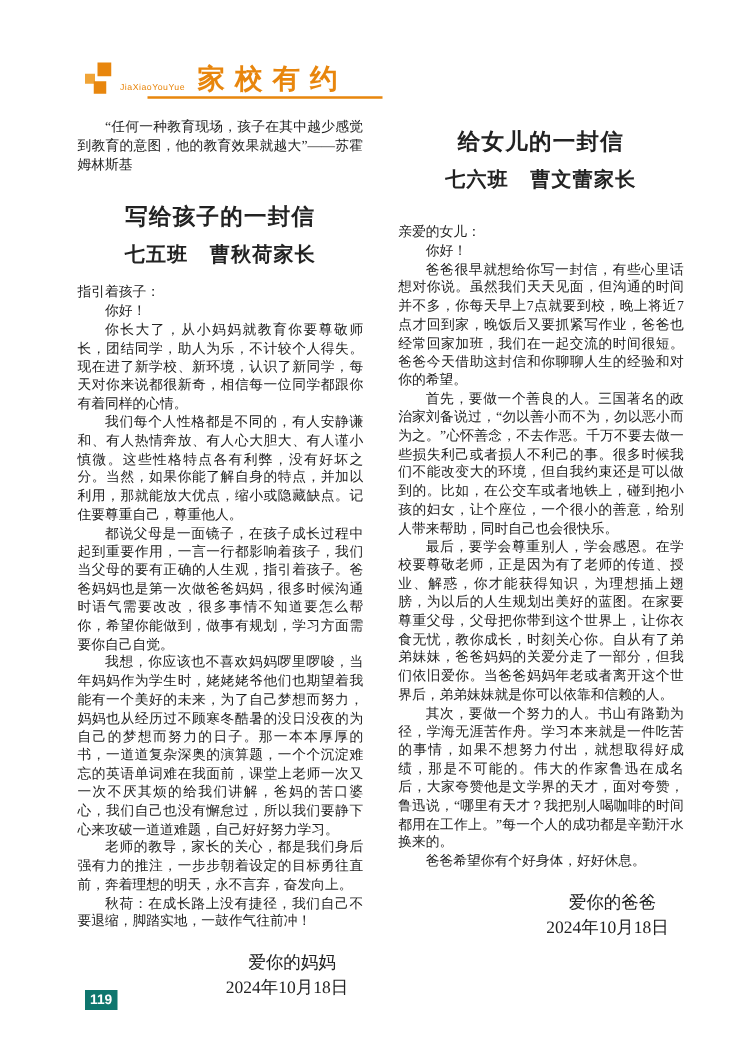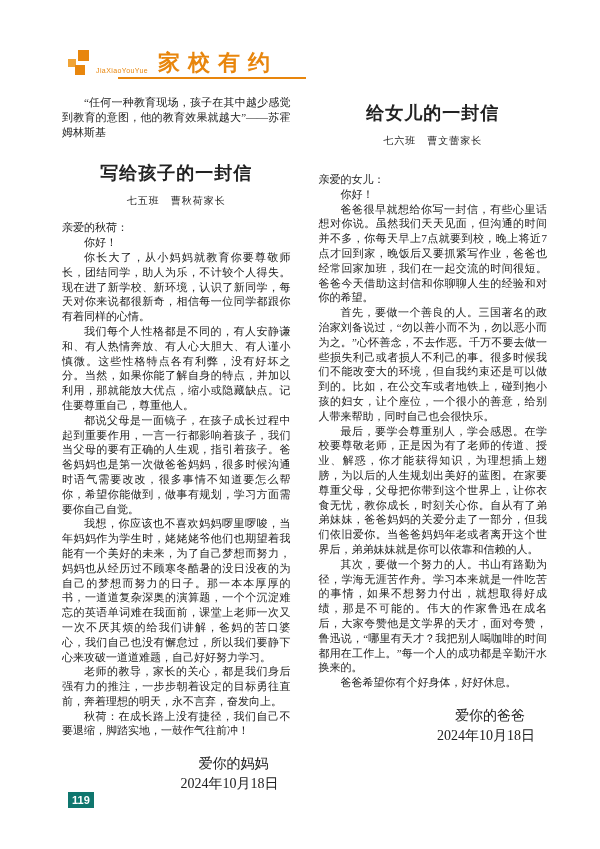--- a/index.html
+++ b/index.html
@@ -49,21 +49,21 @@
 
   .quote{margin:4px 0 14px 0;}
   .letter-title{
     margin:0;text-align:center;font-size:18px;font-weight:bold;
     letter-spacing:1px;
   }
   .left-title{margin-top:22px;}
   .right-title{margin-top:6px;}
   .byline{
     margin-top:9px;margin-bottom:12px;text-align:center;
-    font-size:10px;font-weight:normal;letter-spacing:1px;
+    font-size:16px;font-weight:bold;letter-spacing:1px;
   }
   .right .byline{margin-bottom:24px;}
 
   .signature{margin-top:16px;text-align:right;font-size:14px;line-height:20px;}
   .signature .sig-name{padding-right:22px;}
   .signature .sig-date{padding-right:12px;font-family:"Liberation Serif",serif;}
   .sig-line{display:block;}
 
   
   .page-num{
@@ -89,21 +89,21 @@
     <div class="brand-title">家校有约</div>
     <div class="brand-rule"></div>
   </div>
 
   <div class="columns">
 
     <section class="col left">
       <p class="quote">“任何一种教育现场，孩子在其中越少感觉到教育的意图，他的教育效果就越大”——苏霍姆林斯基</p>
       <h1 class="letter-title left-title">写给孩子的一封信</h1>
       <div class="byline">七五班　曹秋荷家长</div>
-      <p class="no-indent">亲爱的秋荷：</p>
+      <p class="no-indent">指引着孩子：</p>
       <p>你好！</p>
       <p>你长大了，从小妈妈就教育你要尊敬师长，团结同学，助人为乐，不计较个人得失。现在进了新学校、新环境，认识了新同学，每天对你来说都很新奇，相信每一位同学都跟你有着同样的心情。</p>
       <p>我们每个人性格都是不同的，有人安静谦和、有人热情奔放、有人心大胆大、有人谨小慎微。这些性格特点各有利弊，没有好坏之分。当然，如果你能了解自身的特点，并加以利用，那就能放大优点，缩小或隐藏缺点。记住要尊重自己，尊重他人。</p>
       <p>都说父母是一面镜子，在孩子成长过程中起到重要作用，一言一行都影响着孩子，我们当父母的要有正确的人生观，指引着孩子。爸爸妈妈也是第一次做爸爸妈妈，很多时候沟通时语气需要改改，很多事情不知道要怎么帮你，希望你能做到，做事有规划，学习方面需要你自己自觉。</p>
       <p>我想，你应该也不喜欢妈妈啰里啰唆，当年妈妈作为学生时，姥姥姥爷他们也期望着我能有一个美好的未来，为了自己梦想而努力，妈妈也从经历过不顾寒冬酷暑的没日没夜的为自己的梦想而努力的日子。那一本本厚厚的书，一道道复杂深奥的演算题，一个个沉淀难忘的英语单词难在我面前，课堂上老师一次又一次不厌其烦的给我们讲解，爸妈的苦口婆心，我们自己也没有懈怠过，所以我们要静下心来攻破一道道难题，自己好好努力学习。</p>
       <p>老师的教导，家长的关心，都是我们身后强有力的推注，一步步朝着设定的目标勇往直前，奔着理想的明天，永不言弃，奋发向上。</p>
       <p>秋荷：在成长路上没有捷径，我们自己不要退缩，脚踏实地，一鼓作气往前冲！</p>
       <div class="signature">
         <span class="sig-line sig-name">爱你的妈妈</span>
         <span class="sig-line sig-date">2024年10月18日</span>

